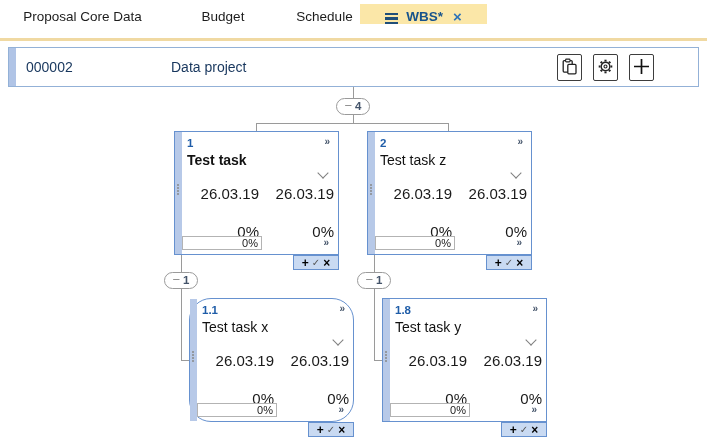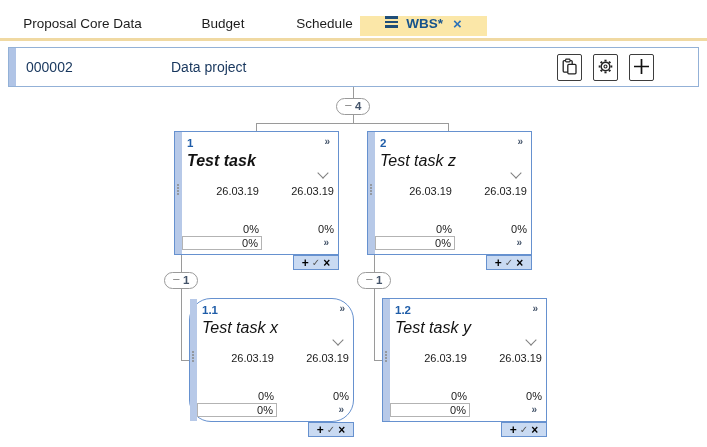--- a/index.html
+++ b/index.html
@@ -2,21 +2,21 @@
 <html><head>
 <meta charset="utf-8">
 <style>
   html,body{margin:0;padding:0;background:#fff;}
   #page{position:relative;width:707px;height:447px;background:#ffffff;overflow:hidden;
         font-family:"Liberation Sans",sans-serif;-webkit-font-smoothing:antialiased;}
 
   
   .tabbar{position:absolute;left:0;top:0;width:707px;height:38px;background:#fff;}
   .goldline{position:absolute;left:0;top:38px;width:707px;height:3px;background:#f0d9a2;}
-  .tab{position:absolute;top:16px;height:20px;display:flex;align-items:flex-start;justify-content:center;
+  .tab{position:absolute;top:4px;height:20px;display:flex;align-items:flex-end;justify-content:center;
        font-size:13.5px;color:#1c1c1c;cursor:pointer;white-space:nowrap;}
   .tab.active{background:#fbe7a8;}
   .tab.active .tlabel{color:#17538c;font-weight:bold;}
   .hmb{display:flex;flex-direction:column;gap:2px;margin-right:8px;}
   .hmb i{display:block;width:13px;height:2.5px;background:#1f4e79;}
   .tclose{margin-left:10px;color:#2e74b8;font-weight:bold;font-size:15px;line-height:1;}
 
   
   .hdr{position:absolute;left:8px;top:47px;width:691px;height:40px;border:1px solid #93b1d7;
        background:#fff;box-sizing:border-box;}
@@ -33,25 +33,25 @@
        display:flex;align-items:center;justify-content:center;gap:3px;box-sizing:border-box;cursor:pointer;}
   .cap .minus{color:#8a8a8a;font-size:13px;line-height:0;margin-top:-1px;}
   .cap .cnt{color:#44546a;font-weight:bold;font-size:11.5px;line-height:1;}
 
   .card{position:absolute;width:165px;height:124px;border:1px solid #6691cf;background:#fff;box-sizing:border-box;}
   .strip{position:absolute;left:0;top:0;width:7px;height:100%;background:#b7c9e8;cursor:grab;}
   .grip{position:absolute;left:2px;top:52px;display:flex;flex-direction:column;gap:1px;}
   .grip i{width:2px;height:2px;background:#888;border-radius:50%;}
   .cnum{position:absolute;left:12px;top:5px;font-size:11.5px;font-weight:bold;color:#1f5da8;cursor:pointer;}
   .more-top{position:absolute;right:8px;top:4px;font-size:10px;font-weight:bold;color:#44546a;cursor:pointer;}
-  .ctitle{position:absolute;left:12px;top:20px;font-size:16px;color:#121212;cursor:text;font-style:italic;}
+  .ctitle{position:absolute;left:12px;top:20px;font-size:14px;color:#121212;cursor:text;}
   .ctitle.sel{font-weight:bold;}
   .chev{position:absolute;right:11px;top:37px;width:7px;height:7px;border-right:1.8px solid #7f7f7f;
         border-bottom:1.8px solid #7f7f7f;transform:rotate(45deg);cursor:pointer;}
-  .cell{position:absolute;font-size:11px;color:#1a1a1a;text-align:right;width:62px;}
+  .cell{position:absolute;font-size:15px;color:#1a1a1a;text-align:right;width:62px;}
   .d1{right:79px;top:53px;} .d2{right:4px;top:53px;}
   .p1{right:79px;top:91px;} .p2{right:4px;top:91px;}
   .pinput{position:absolute;left:7px;top:104px;width:80px;height:14px;border:1px solid #b3b3b3;
           font-size:11px;text-align:right;padding:0 3px 0 0;box-sizing:border-box;background:#fff;
           font-family:"Liberation Sans",sans-serif;color:#1a1a1a;}
   .more-bot{position:absolute;right:9px;top:105px;font-size:10px;font-weight:bold;color:#44546a;cursor:pointer;}
   .abar{position:absolute;right:-1px;top:123px;width:46px;height:15px;background:#c9daf2;border:1px solid #6691cf;
         display:flex;align-items:center;justify-content:center;gap:3px;box-sizing:border-box;}
   .abar .ga{font-weight:bold;font-size:12px;line-height:1;color:#000;cursor:pointer;}
   .abar .gc{font-size:10px;line-height:1;color:#555;cursor:pointer;}
@@ -231,21 +231,21 @@
 
   <div class="card" style="left:382px;top:298px;">
     <div class="strip">
       <div class="grip">
           <i></i>
           <i></i>
           <i></i>
           <i></i>
         </div>
     </div>
-    <span class="cnum">1.2</span>
+    <span class="cnum">1.8</span>
     <span class="more-top">»</span>
     <span class="ctitle">Test task y</span>
     <span class="chev"></span>
     <span class="cell d1">26.03.19</span>
     <span class="cell d2">26.03.19</span>
     <span class="cell p1">0%</span>
     <span class="cell p2">0%</span>
     <input class="pinput" value="0%" style="">
     <span class="more-bot">»</span>
     <div class="abar">

